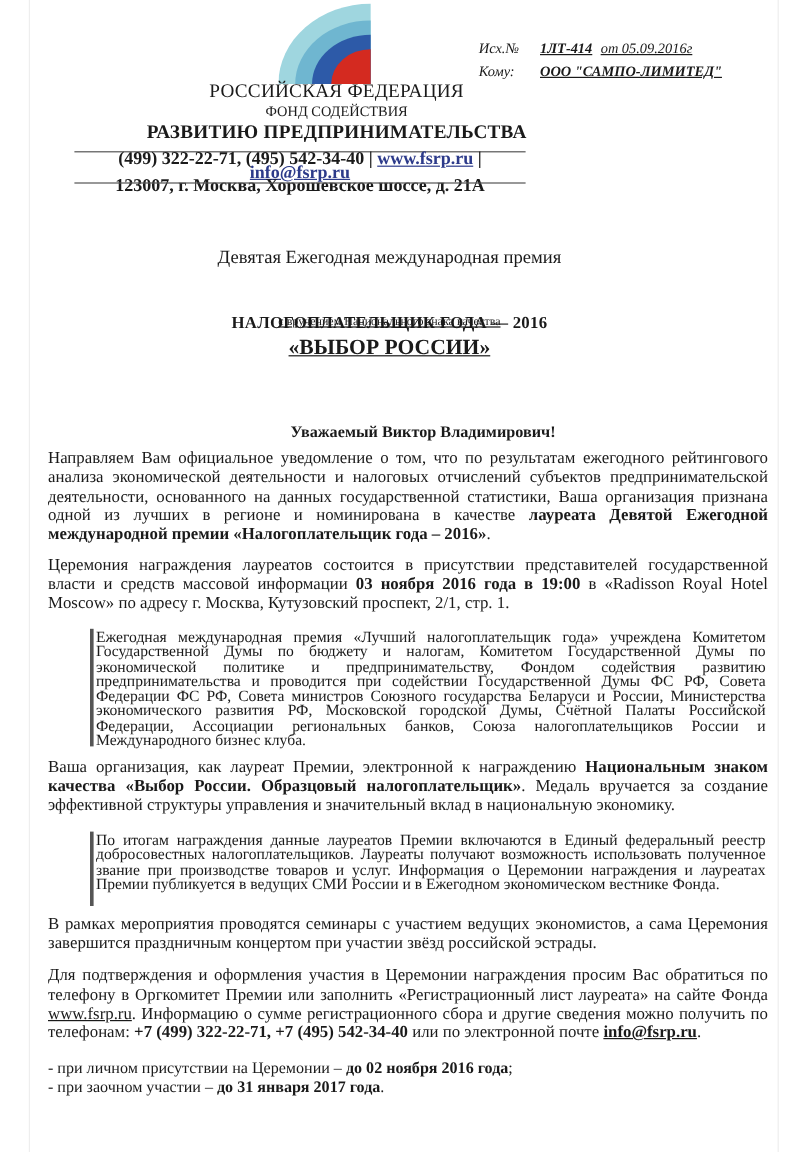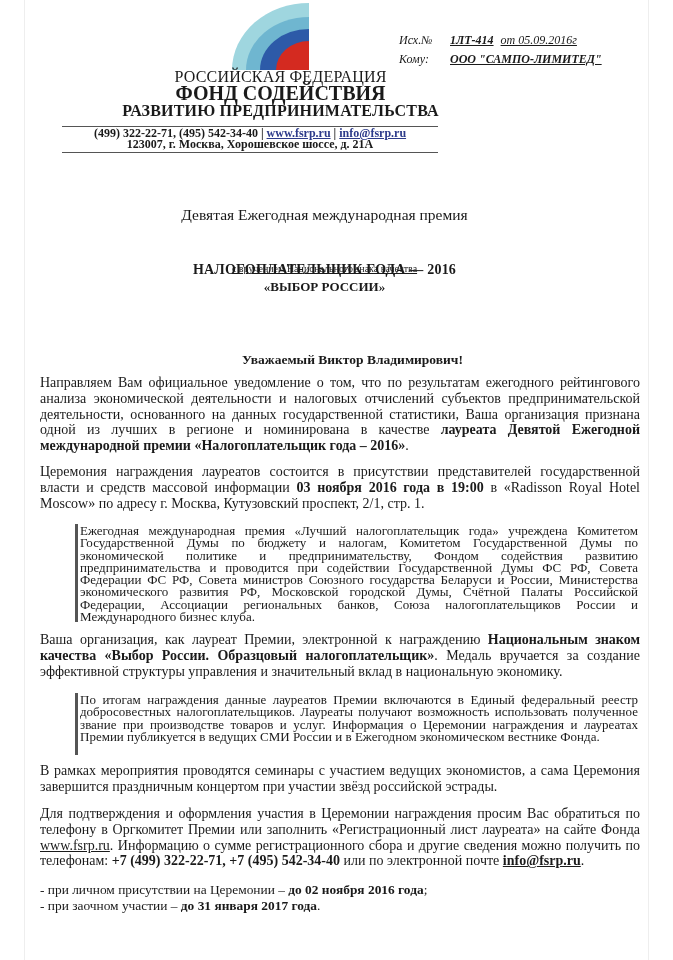--- a/index.html
+++ b/index.html
@@ -8,39 +8,39 @@
     background:#ffffff; color:#1a1a1a;
     font-family:"Liberation Serif", "DejaVu Serif", serif;
   }
   .page { position:absolute; left:0; top:0; width:673px; height:960px; }
   .fold { position:absolute; top:0; bottom:0; width:1px; background:#eeeeee; }
 
   .logo { position:absolute; left:232px; top:3px; width:77px; height:67px; }
 
   .org { position:absolute; left:108px; top:68px; width:345px; text-align:center; }
   .org .l1 { font-size:16px; letter-spacing:0.2px; line-height:17px; }
-  .org .l2 { font-size:20px; font-weight:bold; line-height:17px; }
+  .org .l2 { font-size:12px; font-weight:normal; line-height:17px; }
   .org .l3 { font-size:16px; font-weight:bold; line-height:18px; letter-spacing:0.2px; }
   .rule1 { position:absolute; left:62px; top:126px; width:376px; height:1px; background:#555; }
-  .contacts { position:absolute; left:62px; top:128px; width:376px; text-align:center; font-size:12px; font-weight:bold; line-height:11px; }
+  .contacts { position:absolute; left:62px; top:128px; width:376px; text-align:center; font-size:15px; font-weight:bold; line-height:11px; }
   .contacts .lnk { color:#2c3a8a; text-decoration:underline; }
   .rule2 { position:absolute; left:62px; top:152px; width:376px; height:1px; background:#555; }
 
   .outref { position:absolute; left:399px; top:33px; font-size:12px; line-height:14px;font-style:italic; }
   .outref .row { white-space:nowrap; margin-bottom:5px; }
   .outref .lbl { display:inline-block; width:48px; }
   .outref .num { font-weight:bold; text-decoration:underline; }
   .outref .date { text-decoration:underline; margin-left:4px; }
   .outref .to { font-weight:bold; text-decoration:underline; }
 
   .title-block { position:absolute; left:0; width:649px; text-align:center; }
   .t1 { top:206px; font-size:15.5px; }
   .t2 { top:225px; font-size:14px; font-weight:bold; letter-spacing:0.2px;margin-top:37px; }
   .t3 { top:263px; font-size:10px;text-decoration:underline; }
-  .t4 { top:279px; font-size:13px; font-weight:bold; }
+  .t4 { top:279px; font-size:18px; font-weight:bold;text-decoration:underline; }
 
   .greet { position:absolute; left:16px; top:352px; width:673px; text-align:center; font-size:13.5px; font-weight:bold; }
 
   .para { position:absolute; left:40px; width:600px; font-size:14px; line-height:15.8px; text-align:justify; }
   .small { position:absolute; left:80px; width:558px; font-size:13px; line-height:12.3px; text-align:justify; }
   .vbar { position:absolute; left:75px; width:3px; background:#555; }
   b { font-weight:bold; }
   .u { text-decoration:underline; }
   .list { position:absolute; left:40px; font-size:13.4px; line-height:16px; }
 </style>

